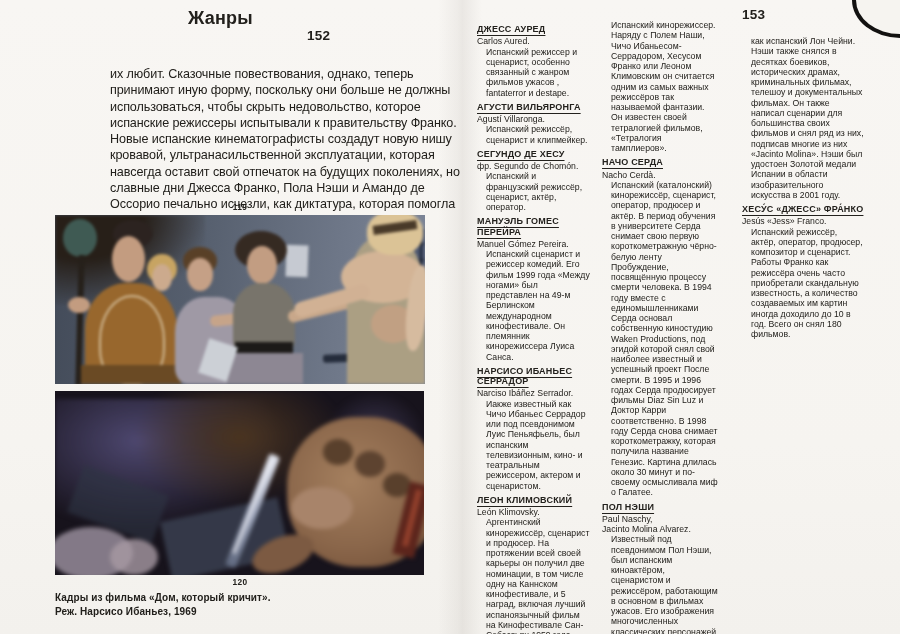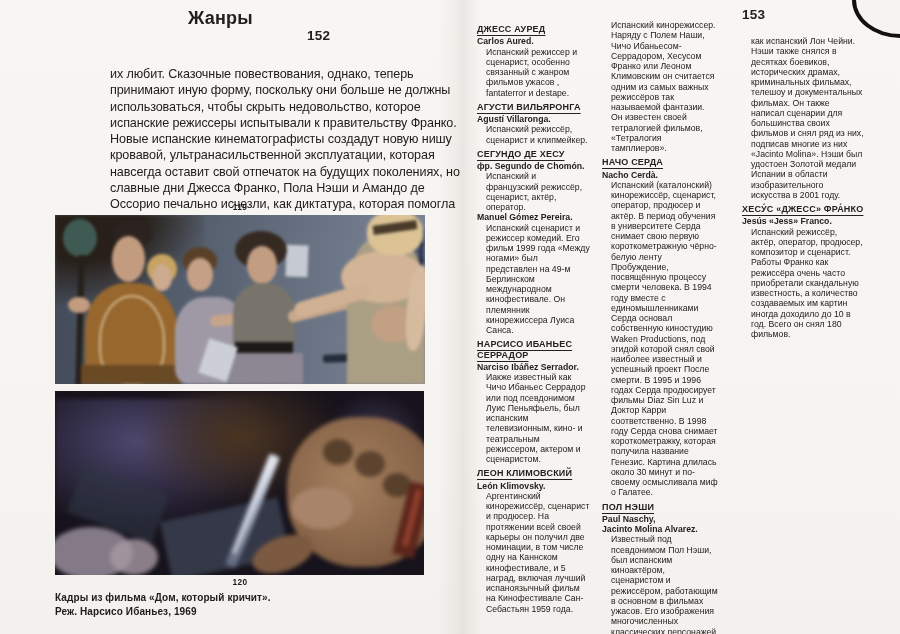--- a/index.html
+++ b/index.html
@@ -33,21 +33,21 @@
   .sh{position:absolute;}
   .lp-caption{position:absolute;left:55px;top:591px;font-size:10px;line-height:14.4px;font-weight:600;letter-spacing:.1px;}
   
   .rp-pagenum{position:absolute;left:742px;top:7px;font-size:13.5px;font-weight:600;letter-spacing:.2px;}
   .col{position:absolute;font-size:8.7px;line-height:10.25px;font-weight:500;color:#23211d;}
   #col1{left:477px;top:20px;width:114px;}
   #col2{left:602px;top:20px;width:116px;}
   #col3{left:742px;top:36px;width:122px;}
   .entry-name{font-weight:700;font-size:9px;letter-spacing:.2px;margin-top:4px;margin-bottom:2px;
     text-decoration:underline;text-underline-offset:2.5px;text-decoration-thickness:.8px;}
-  .entry-latin{font-weight:700;white-space:pre-line;}
+  .entry-latin{font-weight:400;white-space:pre-line;}
   .entry-desc{padding-left:9px;}
   .cont{margin-bottom:4px;}
 </style>
 </head>
 <body>
 
 <div class="gutter"></div>
 
 <div class="lp-title">Жанры</div>
 <div class="lp-pagenum">152</div>
@@ -140,20 +140,21 @@
     <div class="entry-name">АГУСТИ ВИЛЬЯРОНГА</div>
     <div class="entry-latin">Agustí Villaronga.</div>
     <div class="entry-desc">Испанский режиссёр, сценарист и клипмейкер.</div>
   </div>
   <div class="entry">
     <div class="entry-name">СЕГУНДО ДЕ ХЕСУ</div>
     <div class="entry-latin">фр. Segundo de Chomón.</div>
     <div class="entry-desc">Испанский и французский режиссёр, сценарист, актёр, оператор.</div>
   </div>
   <div class="entry">
+    <div class="entry-name">МАНУЭЛЬ ГОМЕС ПЕРЕЙРА</div>
     <div class="entry-latin">Manuel Gómez Pereira.</div>
     <div class="entry-desc">Испанский сценарист и режиссер комедий. Его фильм 1999 года «Между ногами» был представлен на 49-м Берлинском международном кинофестивале. Он племянник кинорежиссера Луиса Санса.</div>
   </div>
   <div class="entry">
     <div class="entry-name">НАРСИСО ИБАНЬЕС СЕРРАДОР</div>
     <div class="entry-latin">Narciso Ibáñez Serrador.</div>
     <div class="entry-desc">Иакже известный как Чичо Ибаньес Серрадор или под псевдонимом Луис Пеньяфьель, был испанским телевизионным, кино- и театральным режиссером, актером и сценаристом.</div>
   </div>
   <div class="entry">
     <div class="entry-name">ЛЕОН КЛИМОВСКИЙ</div>

